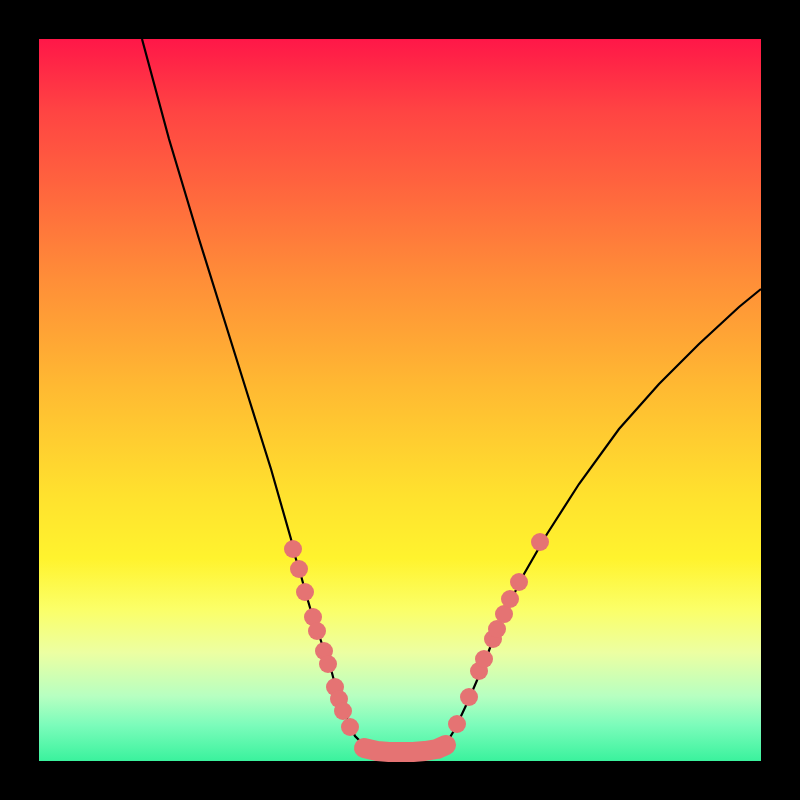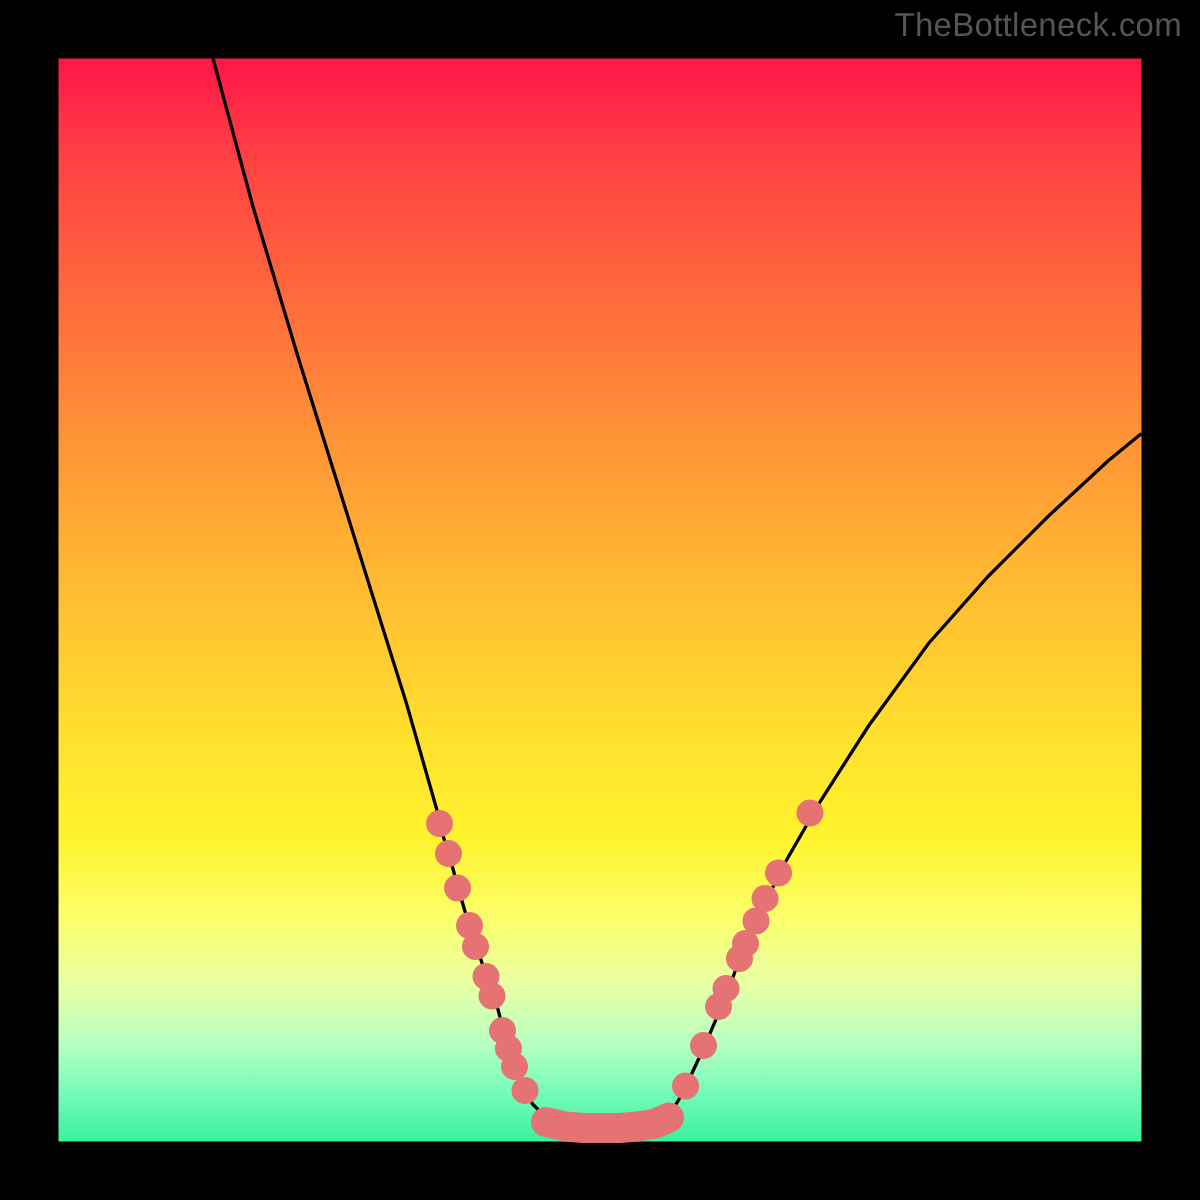--- a/index.html
+++ b/index.html
@@ -57,21 +57,20 @@
     left: 0;
     width: 722px;
     height: 722px;
     overflow: visible;
   }
 </style>
 </head>
 <body>
 
 <div class="frame">
-  <div class="watermark">TheBottleneck.com</div>
   <div class="plot">
     <svg class="curve" viewBox="0 0 722 722">
       <path id="curve-path" fill="none" stroke="#000" stroke-width="2.2" d="M103 0 L130 100 L160 200 L185 280 L210 360 L232 430 L252 500 L256 517 L261 533 L267 555 L272 572 L277 587 L280 596 L284 608 L288 620 L293 634 L297 649 L301 662 L305 673 L310 685 L316 697 L325 706 L334 711 L344 712 L344 712 L360 713 L375 713 L390 712 L405 708 L405 708 L416 690 L430 660 L445 625 L455 598 L465 575 L475 555 L485 535 L508 495 L540 445 L580 390 L620 345 L660 305 L700 268 L722 250"></path>
       <g id="dots">
           <path d="M325 709 L338 712 L350 713 L362 713 L374 713 L386 712 L398 710 L407 706" fill="none" stroke="#e57373" stroke-width="20" stroke-linecap="round" stroke-linejoin="round"></path>
           <circle cx="254" cy="510" r="9" fill="#e57373" stroke="#cf5a5a" stroke-width="0"></circle>
           <circle cx="260" cy="530" r="9" fill="#e57373" stroke="#cf5a5a" stroke-width="0"></circle>
           <circle cx="266" cy="553" r="9" fill="#e57373" stroke="#cf5a5a" stroke-width="0"></circle>
           <circle cx="274" cy="578" r="9" fill="#e57373" stroke="#cf5a5a" stroke-width="0"></circle>
           <circle cx="278" cy="592" r="9" fill="#e57373" stroke="#cf5a5a" stroke-width="0"></circle>

